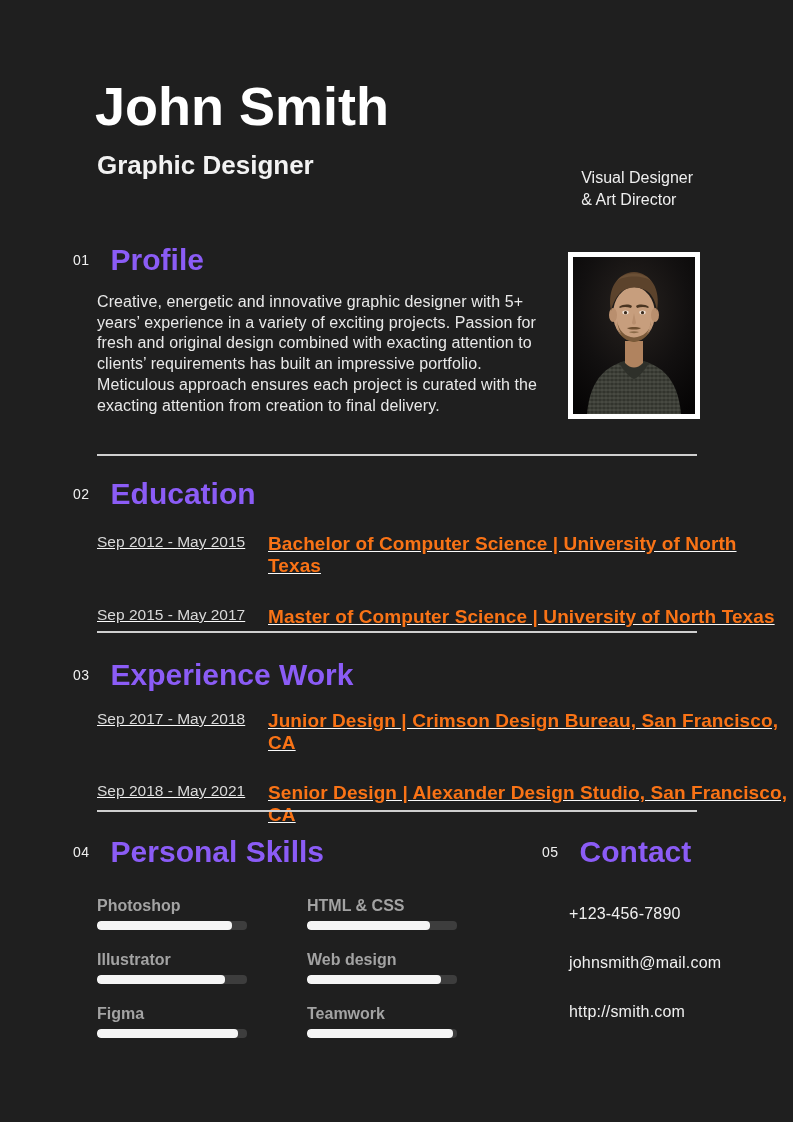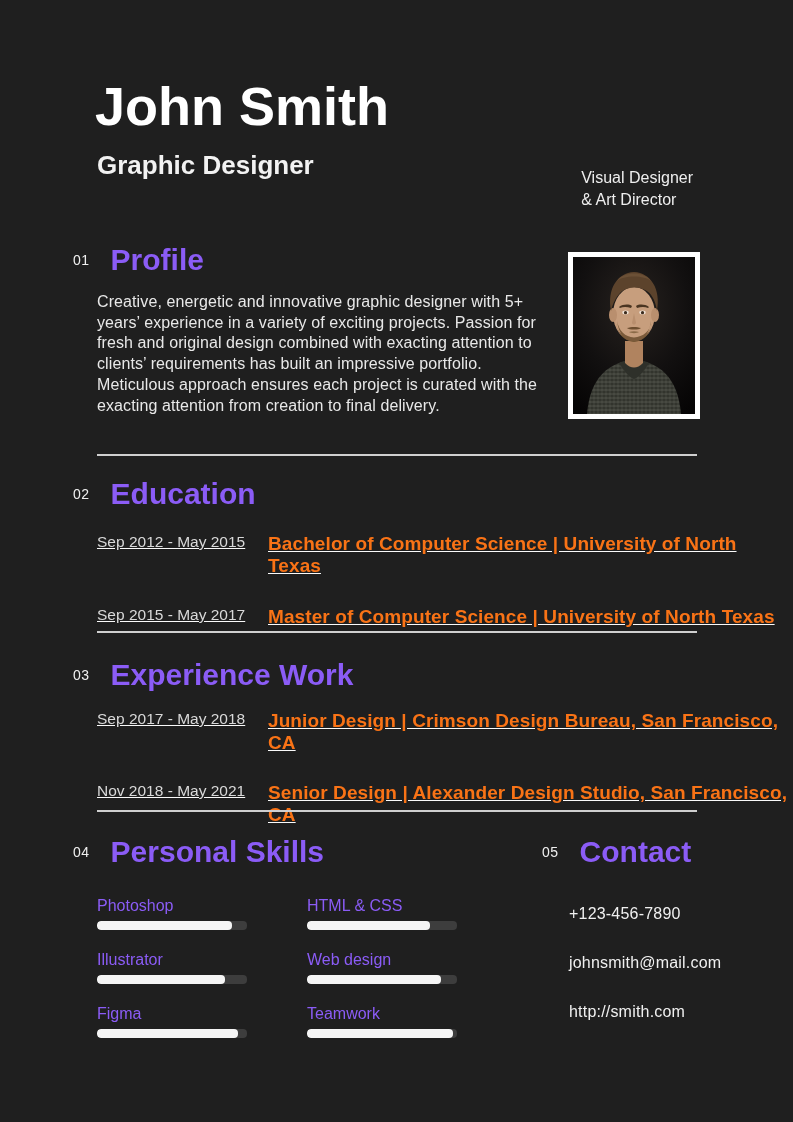--- a/index.html
+++ b/index.html
@@ -59,21 +59,21 @@
   .photo-frame svg { display:block; }
 
   
   .skills-grid {
     margin:29px 0 0 24px;
     display:grid;
     grid-template-columns:150px 150px;
     column-gap:60px;
     row-gap:21px;
   }
-  .skill-label { font-size:16px; font-weight:400; color:#8b5cf6; }
+  .skill-label { font-size:16px; font-weight:700; color:#a3a3a3; }
   .skill-track {
     margin-top:6px; height:9px; width:100%;
     background:#3d3d3d; border-radius:4px; overflow:hidden;
   }
   .skill-fill { height:100%; background:#f5f5f5; border-radius:4px; }
 
   
   .contact-items { margin:37px 0 0 27px; }
   .contact-item { font-size:16px; color:#f0f0f0; margin-bottom:31px; letter-spacing:0.2px; }
 </style>
@@ -169,21 +169,21 @@
     <div class="sec-head">
       <span class="sec-num">03</span>
       <h2 class="sec-title">Experience Work</h2>
     </div>
     <div class="rows" style="margin-top:19px;">
       <div class="row" style="margin-bottom:28px;">
         <span class="row-period">Sep 2017 - May 2018</span>
         <span class="row-detail">Junior Design | Crimson Design Bureau, San Francisco, CA</span>
       </div>
       <div class="row">
-        <span class="row-period">Nov 2018 - May 2021</span>
+        <span class="row-period">Sep 2018 - May 2021</span>
         <span class="row-detail">Senior Design | Alexander Design Studio, San Francisco, CA</span>
       </div>
     </div>
   </div>
 
   <hr class="divider" style="top:810px;">
 
   <div class="section" style="top:835px;">
     <div class="sec-head">
       <span class="sec-num">04</span>

